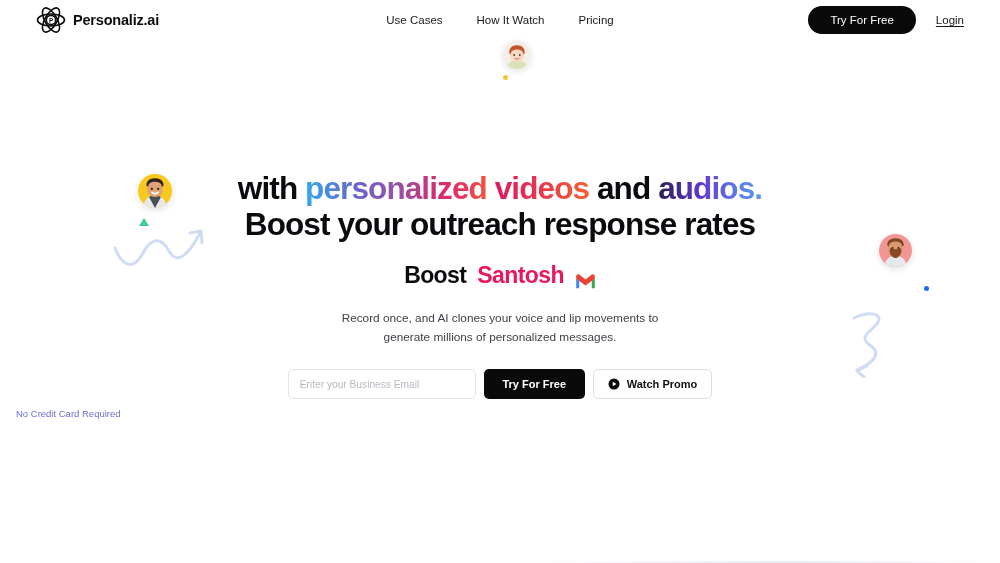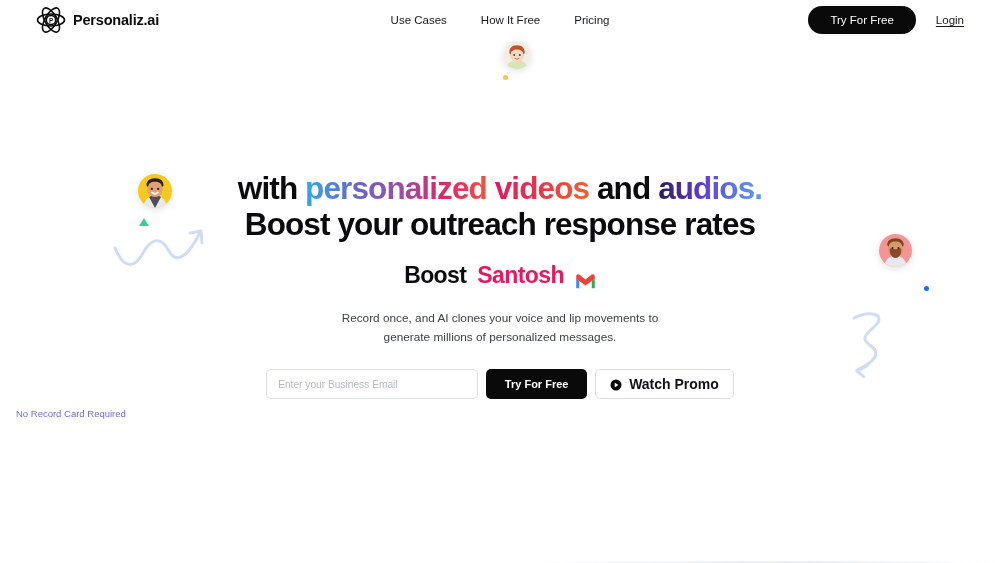--- a/index.html
+++ b/index.html
@@ -162,21 +162,21 @@
 
   
   .cta-form {
     margin-top: 23px;
     display: flex;
     align-items: center;
     justify-content: center;
     gap: 8px;
   }
   .email-input {
-    width: 212px;
+    width: 188px;
     height: 30px;
     border: 1px solid #e2e3e8;
     border-radius: 5px;
     padding: 0 11px;
     font-size: 10.2px;
     font-family: inherit;
     color: #2a2d34;
     background: #ffffff;
     outline: none;
   }
@@ -195,21 +195,21 @@
     cursor: pointer;
     white-space: nowrap;
   }
 
   .btn-watch {
     height: 30px;
     background: #ffffff;
     color: #0f1115;
     border: 1px solid #dcdde3;
     border-radius: 5px;
-    font-size: 14px;
+    font-size: 11px;
     font-weight: bold;
     font-family: inherit;
     padding: 0 14px;
     cursor: pointer;
     display: inline-flex;
     align-items: center;
     gap: 7px;
     white-space: nowrap;
   }
   .play-icon { width: 12px; height: 12px; display: block; flex: none; }
@@ -280,21 +280,21 @@
           <circle cx="20" cy="20" r="6.2"></circle>
         </g>
         <text x="20" y="23.6" font-family="Liberation Sans, sans-serif" font-size="8.4" font-weight="bold" fill="#0c0c0c" text-anchor="middle">P</text>
       </svg>
     </span>
     <span class="brand-name">Personaliz.ai</span>
   </div>
 
   <nav class="main-nav">
     <a class="nav-link">Use Cases</a>
-    <a class="nav-link">How It Free</a>
+    <a class="nav-link">How It Watch</a>
     <a class="nav-link">Pricing</a>
   </nav>
 
   <div class="header-actions">
     <button class="btn-pill-dark">Try For Free</button>
     <a class="login-link">Login</a>
   </div>
 </header>
 
 <section class="hero">
@@ -380,17 +380,17 @@
         <span class="play-icon">
           <svg viewBox="0 0 24 24" xmlns="http://www.w3.org/2000/svg">
             <circle cx="12" cy="12" r="11" fill="#0a0a0a"></circle>
             <path d="M9.5 7.4 L17 12 L9.5 16.6 Z" fill="#ffffff"></path>
           </svg>
         </span>
         <span>Watch Promo</span>
       </button>
     </div>
 
-    <div class="credit-note">No Record Card Required</div>
+    <div class="credit-note">No Credit Card Required</div>
   </div>
 
   <div class="bottom-fade"></div>
 </section>
 
 </body></html>

